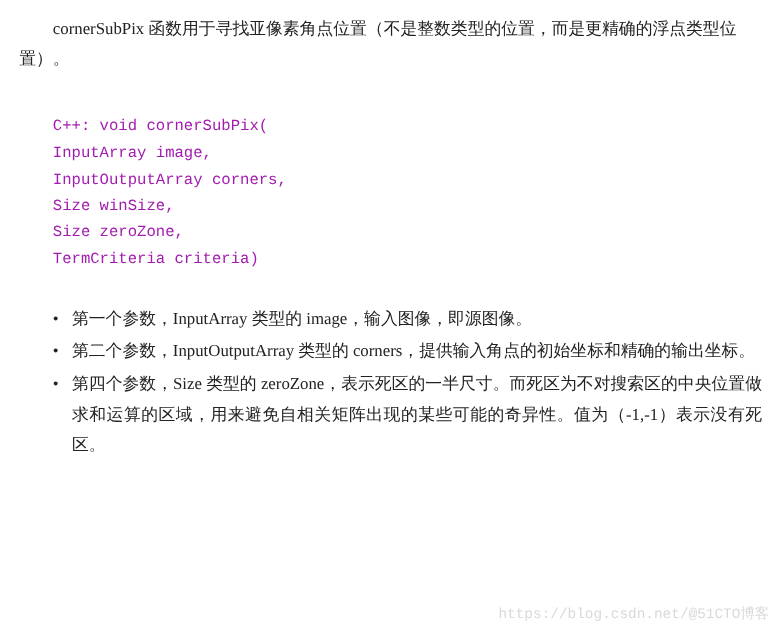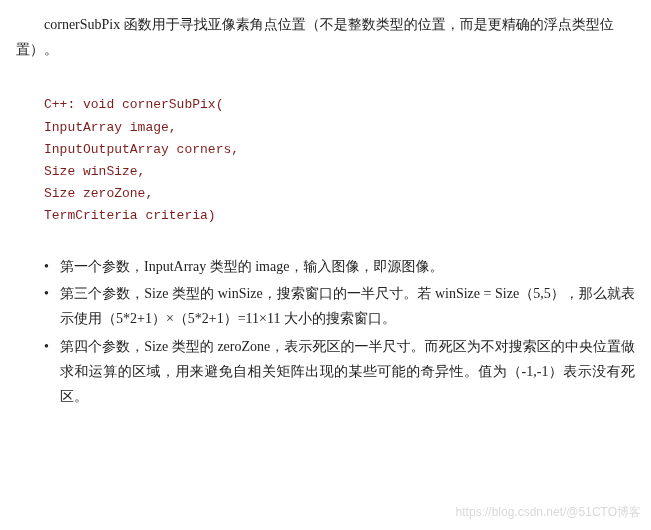--- a/index.html
+++ b/index.html
@@ -22,21 +22,21 @@
       text-indent: 2em;
       margin-bottom: 10px;
       font-family: Liberation Serif, serif;
     }
     .code-block {
       font-family: "Courier New", monospace;
       font-size: 13px;
       margin-left: 28px;
       margin-bottom: 8px;
       line-height: 1.7;
-      color: #7f1d1d;
+      color: #a21caf;
       white-space: pre-line;
     }
     .bullet-list {
       list-style: none;
       padding-left: 28px;
       margin-top: 27px;
     }
     .bullet-list li {
       position: relative;
       padding-left: 16px;
@@ -49,36 +49,36 @@
       left: 0;
       top: 0;
       font-size: 14px;
     }
     .watermark {
       position: absolute;
       bottom: 6px;
       right: 10px;
       color: #d9d9d9;
       font-size: 12px;
-      font-family: Liberation Sans, sans-serif;
+      font-family: Liberation Mono, monospace;
     }
   </style>
 </head>
 <body>
 
 <p class="intro">cornerSubPix 函数用于寻找亚像素角点位置（不是整数类型的位置，而是更精确的浮点类型位置）。</p>
 
 <div class="code-block">
 <span>C++: void cornerSubPix(</span>
 <span>InputArray image,</span>
 <span> InputOutputArray corners,</span>
 <span> Size winSize,</span>
 <span> Size zeroZone,</span>
 <span> TermCriteria criteria)</span>
 </div>
 
 <ul class="bullet-list">
   <li>第一个参数，InputArray 类型的 image，输入图像，即源图像。</li>
-  <li>第三个参数，Size 类型的 winSize，搜索窗口的一半尺寸。若 winSize = Size（5,5），那么就表示使用（5*2+1）×（5*2+1）=11×11 大小的搜索窗口。</li>
+  <li>第二个参数，InputOutputArray 类型的 corners，提供输入角点的初始坐标和精确的输出坐标。</li>
   <li>第四个参数，Size 类型的 zeroZone，表示死区的一半尺寸。而死区为不对搜索区的中央位置做求和运算的区域，用来避免自相关矩阵出现的某些可能的奇异性。值为（-1,-1）表示没有死区。</li>
 </ul>
 
 <div class="watermark">https://blog.csdn.net/@51CTO博客</div>
 
 </body></html>

